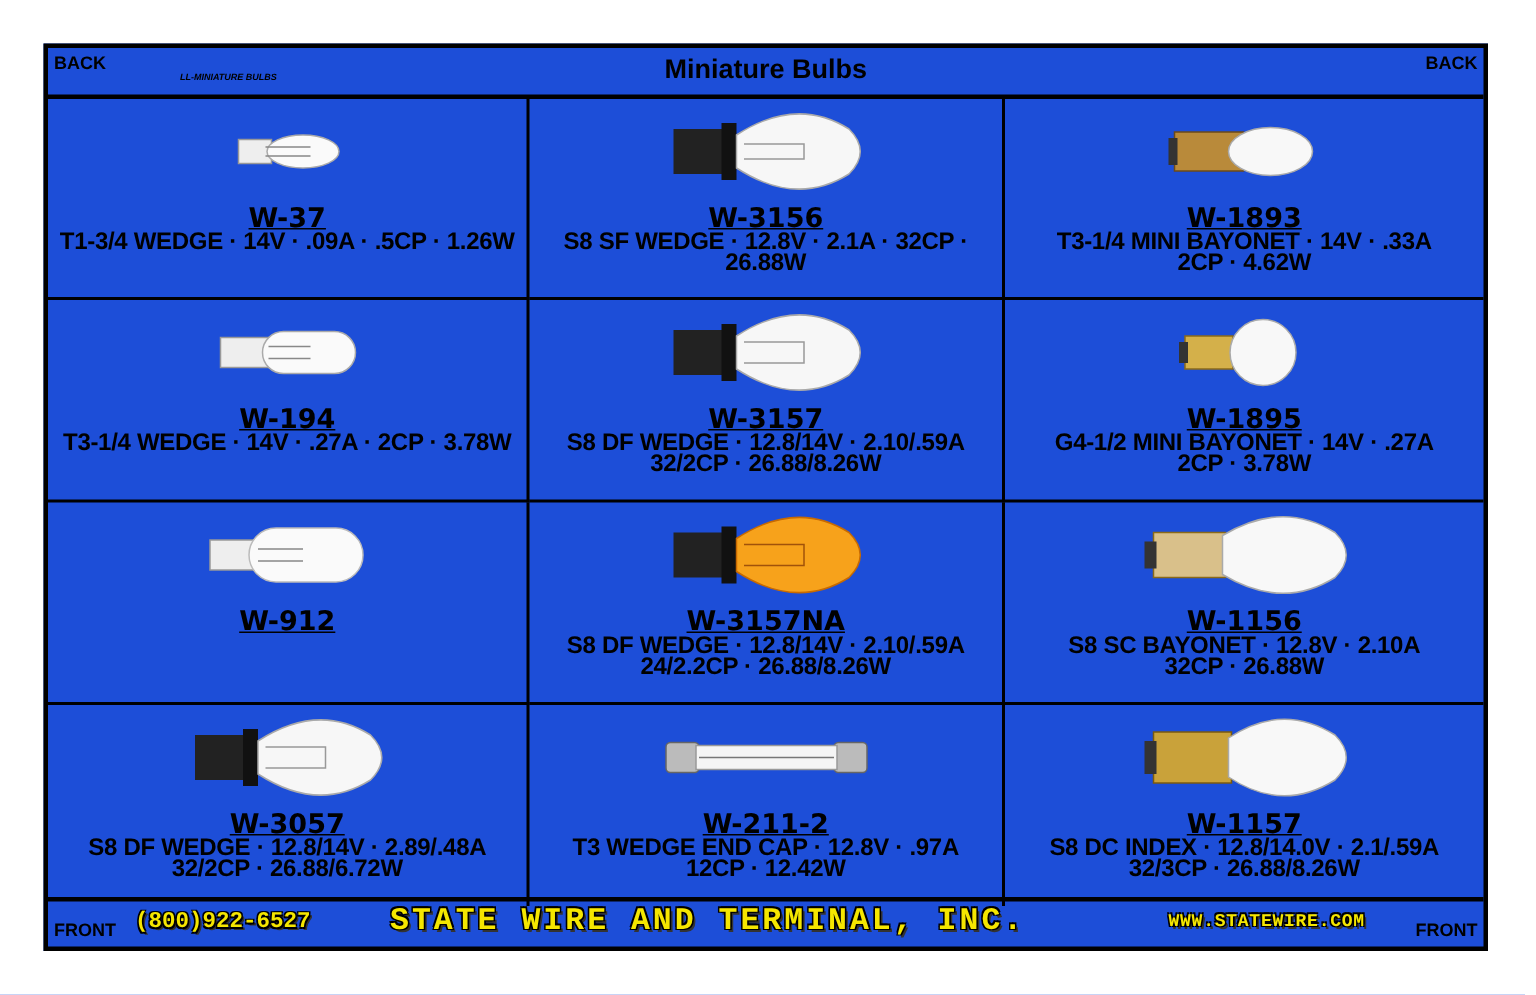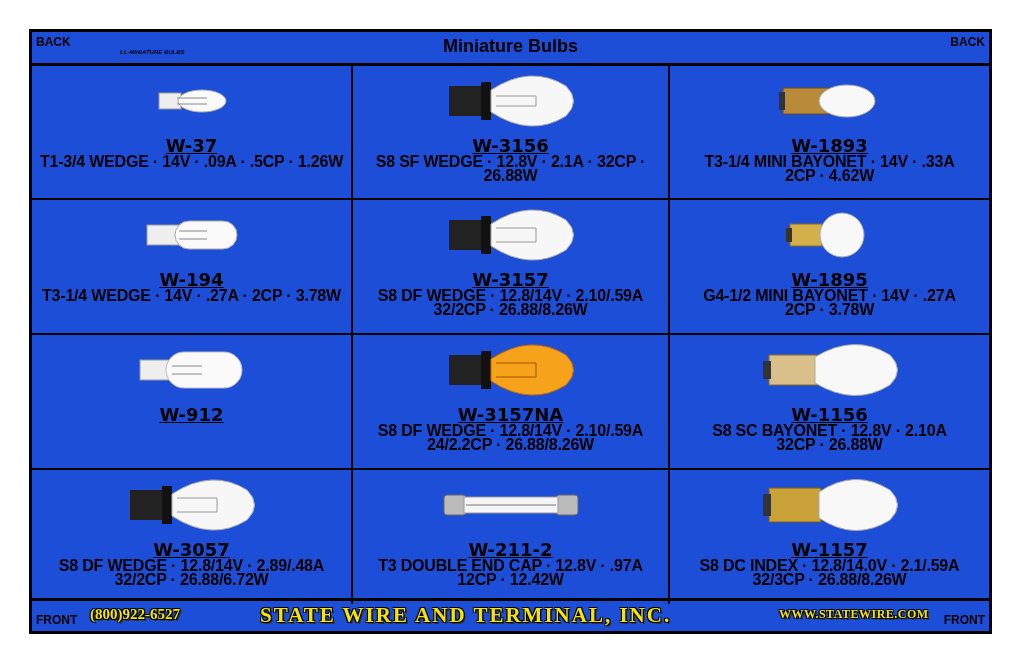--- a/index.html
+++ b/index.html
@@ -13,21 +13,21 @@
   .grid { position:absolute; left:0; top:34px; width:957px; height:538px; display:grid; grid-template-columns:321px 317px 319px; grid-template-rows:134px 135px 135px 134px; }
   .cell { border-right:2px solid #000; border-bottom:2px solid #000; position:relative; box-sizing:border-box; text-align:center; }
   .cell.c3 { border-right:none; }
   .cell.r4 { border-bottom:none; }
   .bulb { height:70px; display:flex; align-items:center; justify-content:center; }
   .pn { font-family:"DejaVu Sans", sans-serif; font-weight:bold; font-size:18px; text-decoration:underline; line-height:19px; margin-top:0px; }
   .spec { font-family:Liberation Sans, sans-serif; font-weight:bold; font-size:16px; line-height:14px; letter-spacing:-0.2px; }
   .footer { position:absolute; left:0; bottom:0; width:100%; height:30px; border-top:3px solid #000; box-sizing:content-box; }
   .front-left { position:absolute; left:4px; bottom:4px; font-weight:bold; font-size:12px; }
   .front-right { position:absolute; right:4px; bottom:4px; font-weight:bold; font-size:12px; }
-  .brand { position:absolute; font-family:Liberation Serif, serif; font-weight:bold; color:#f5e600; text-shadow:1px 1px 0 #000, -1px -1px 0 #000, 1px -1px 0 #000, -1px 1px 0 #000, 2px 2px 0 #333; }
+  .brand { position:absolute; font-family:Liberation Mono, monospace; font-weight:bold; color:#f5e600; text-shadow:1px 1px 0 #000, -1px -1px 0 #000, 1px -1px 0 #000, -1px 1px 0 #000, 2px 2px 0 #333; }
   .phone { left:58px; top:5px; font-size:15px; }
   .company { left:228px; top:2px; font-size:21px; letter-spacing:2px; }
   .web { left:747px; top:6px; font-size:12px; letter-spacing:0.5px; }
 </style>
 </head>
 <body>
 
 <div class="sheet">
   <div class="header">
     <span class="back-left">BACK</span>
@@ -167,21 +167,21 @@
     <div class="cell c2 r4">
       <div class="bulb">
         <svg width="150" height="40" viewBox="0 0 150 40">
             <rect x="8" y="10" width="22" height="20" rx="3" fill="#bbb" stroke="#666"></rect>
             <rect x="120" y="10" width="22" height="20" rx="3" fill="#bbb" stroke="#666"></rect>
             <rect x="28" y="12" width="94" height="16" fill="#f5f5f5" stroke="#999"></rect>
             <path d="M30 20 L120 20" stroke="#777"></path>
           </svg>
       </div>
       <div class="pn">W-211-2</div>
-      <div class="spec">T3 DOUBLE END CAP · 12.8V · .97A</div>
+      <div class="spec">T3 WEDGE END CAP · 12.8V · .97A</div>
       <div class="spec">12CP · 12.42W</div>
     </div>
     <div class="cell c3 r4">
       <div class="bulb">
         <svg width="150" height="66" viewBox="0 0 150 66">
             <rect x="14" y="16" width="52" height="34" fill="#c9a23a" stroke="#7a5a10"></rect>
             <rect x="8" y="22" width="8" height="22" fill="#333"></rect>
             <path d="M64 20 Q100 -4 135 18 Q150 33 135 48 Q100 70 64 46 Z" fill="#f8f8f8" stroke="#aaa"></path>
           </svg>
       </div>

